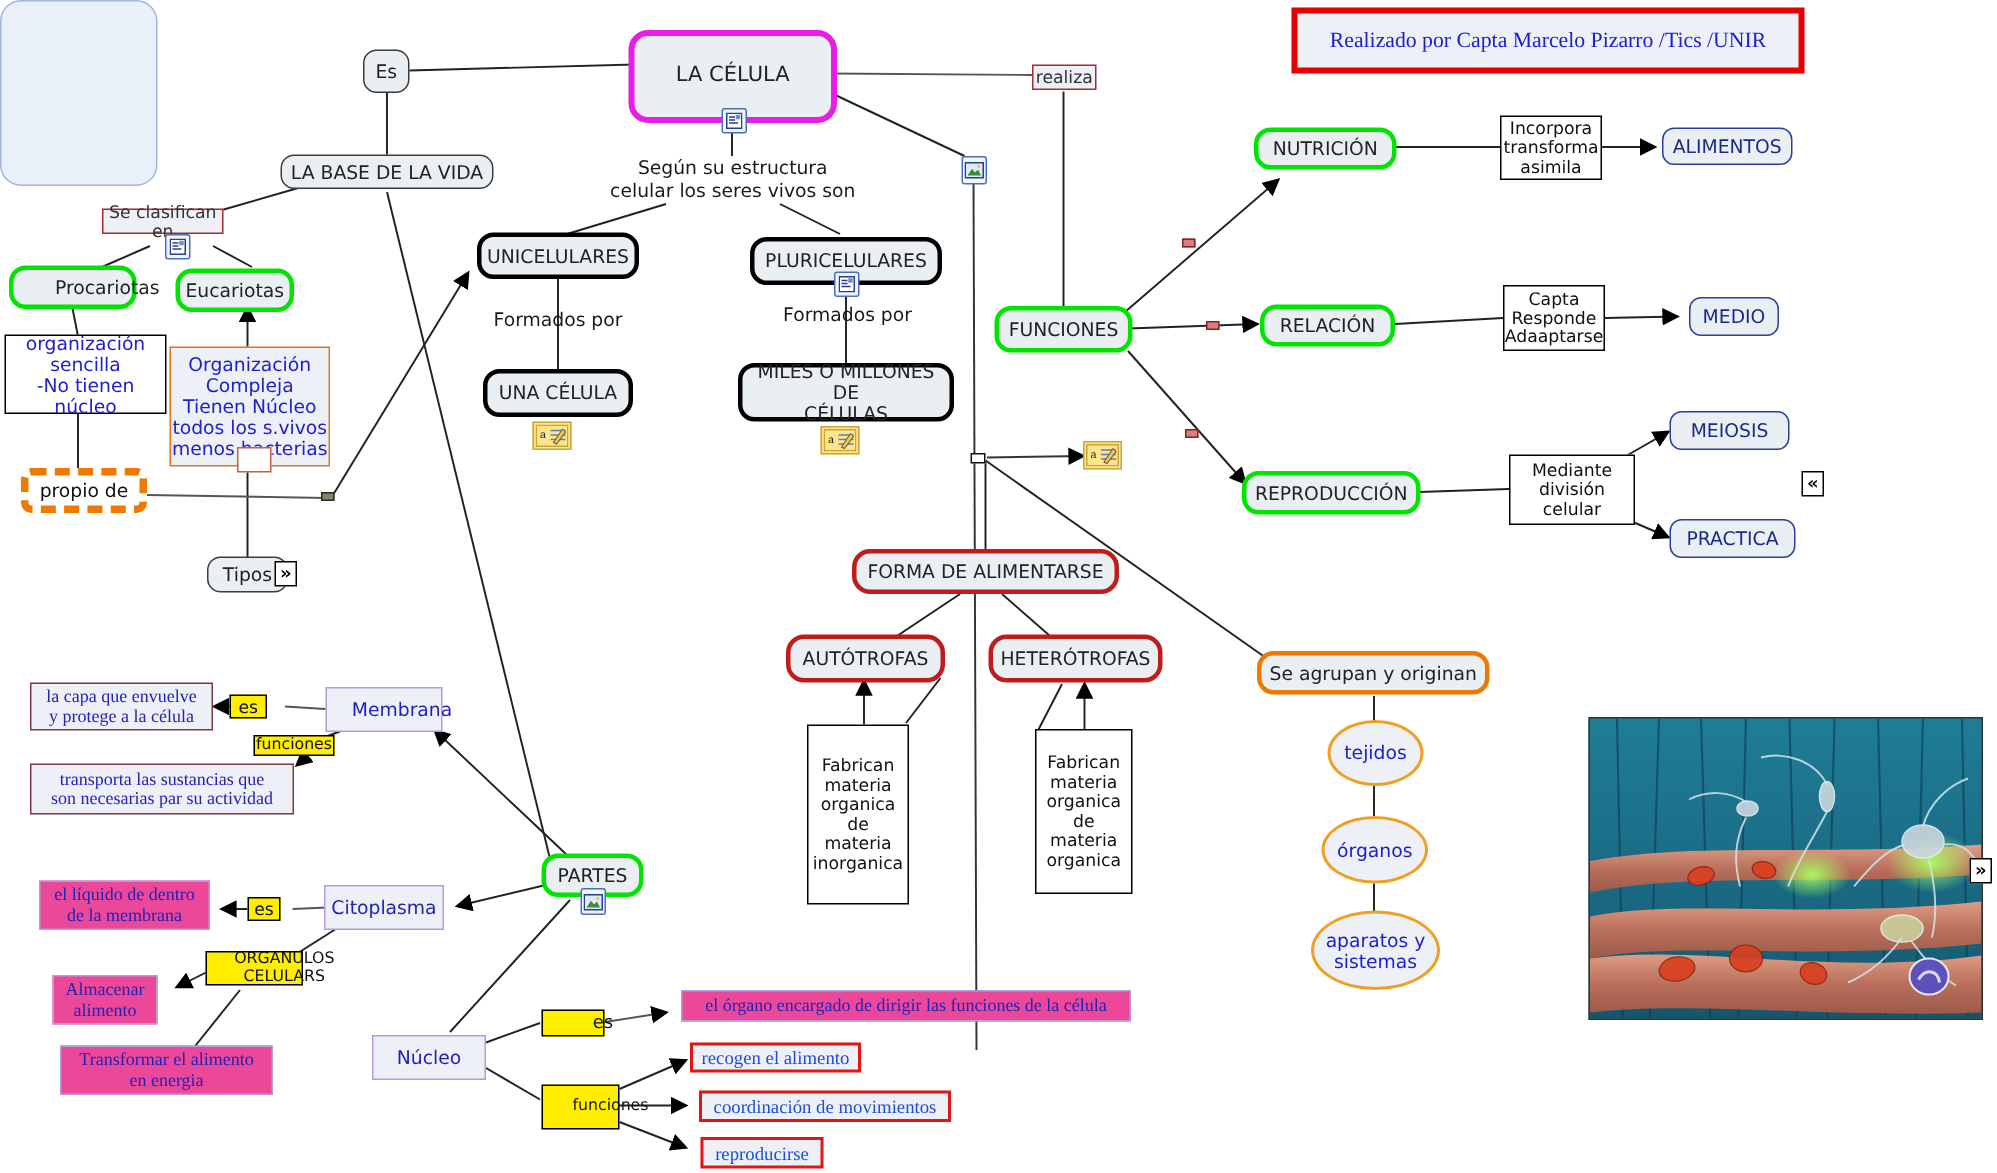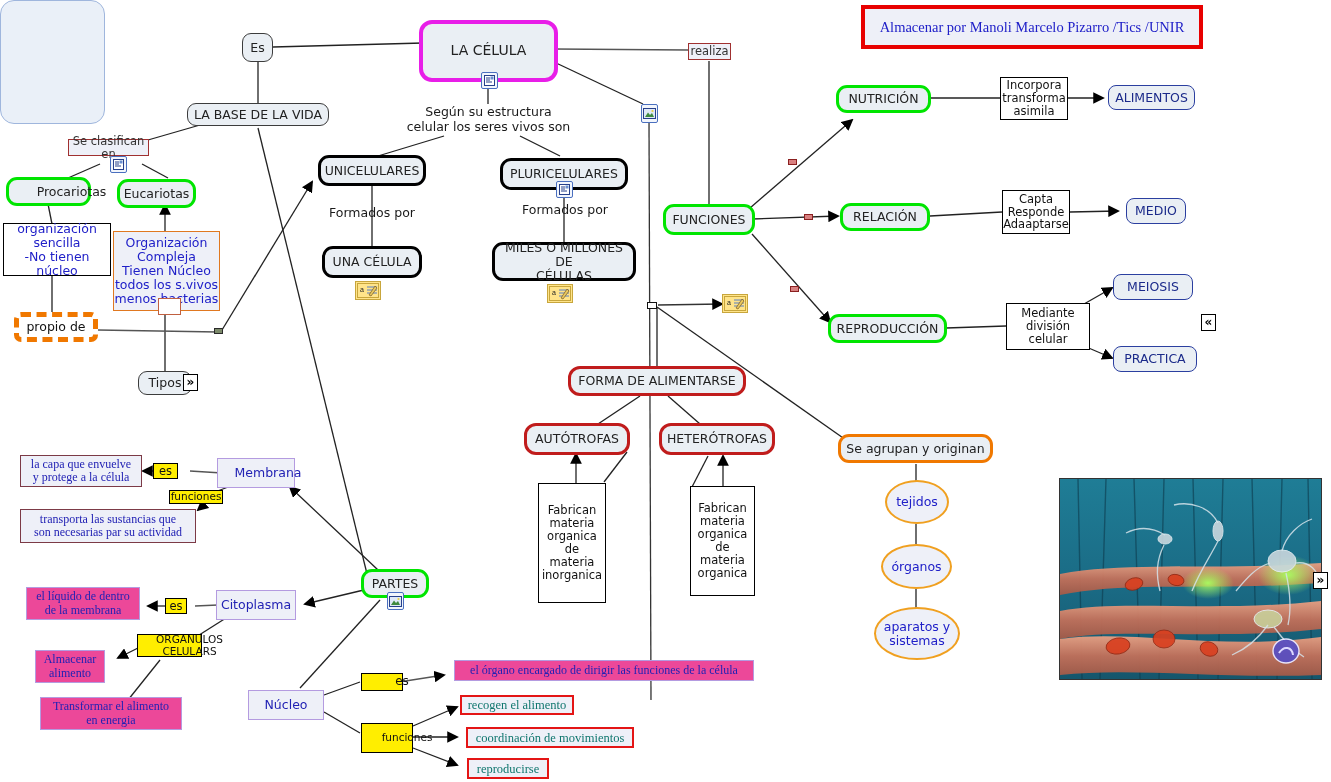--- a/index.html
+++ b/index.html
@@ -37,21 +37,21 @@
   .r-bluesm {border:1.4px solid #2b3fa0;border-radius:8px;font-size:12.5px;color:#1b2a8a;}
 
   
   .sq-plain {border:1.3px solid #000;border-radius:0;font-size:12px;color:#111;background:#fff;}
   .sq-plain2{border:1.3px solid #000;border-radius:0;font-size:12px;color:#111;background:#fff;}
   .sq-violet{border:1.5px solid #b49be0;border-radius:0;font-size:12.5px;color:#2222b4;background:#eef0f8;}
   .sq-violet2{border:1.5px solid #b49be0;border-radius:0;font-size:12px;color:#2222b4;background:#ec4899;
                font-family:"Liberation Serif","DejaVu Serif",serif;}
   .sq-maroon{border:1.8px solid #7c3a46;border-radius:0;font-size:12px;color:#2222b4;background:#eef0f8;
              font-family:"Liberation Serif","DejaVu Serif",serif;}
-  .sq-redthin{border:2px solid #e41515;border-radius:0;font-size:12.5px;color:#0f766e;background:#eef0f8;
+  .sq-redthin{border:2px solid #e41515;border-radius:0;font-size:12.5px;color:#1d4ed8;background:#eef0f8;
              font-family:"Liberation Serif","DejaVu Serif",serif;}
   .sq-orange{border:1.6px solid #e07820;border-radius:0;font-size:12.5px;color:#2020c8;background:#eef0f8;}
   .sq-white-blue{border:1.3px solid #000;border-radius:0;font-size:12.5px;color:#2020c8;background:#fff;}
   .lbl-red  {border:1.3px solid #a03030;border-radius:0;font-size:11.5px;color:#333;background:#eef0f8;}
   .lbl-yellow{border:1.3px solid #000;border-radius:0;font-size:11.5px;color:#111;background:#ffee00;}
   .lbl-yellow-big{border:1.6px solid #000;border-radius:0;font-size:12px;color:#111;background:#ffee00;padding-left:40px;}
   .dashed-orange{border:5px dashed #f07800;border-radius:7px;font-size:12.5px;color:#111;background:#fff;}
 
   .ell-orange{
     border:2.6px solid #f0a020;border-radius:50%;
@@ -238,21 +238,21 @@
 
       <path d="M399,682 L444,675" marker-end="url(#ah)" stroke="#555"></path>
 
       <path d="M413,726 L457,707" marker-end="url(#ah)"></path>
       <path d="M413,737 L457,737" marker-end="url(#ah)"></path>
       <path d="M413,748 L457,765" marker-end="url(#ah)"></path>
     </g>
   </svg>
 
   <div class="banner" style="left:861px;top:5px;width:334px;height:36px;">
-    <span>Almacenar por Manoli Marcelo Pizarro /Tics /UNIR</span>
+    <span>Realizado por Capta Marcelo Pizarro /Tics /UNIR</span>
   </div>
 
   <div class="node r-grey" style="left:242px;top:33px;width:31px;height:29px;">Es</div>
 
   <div class="node r-magenta" style="left:419px;top:20px;width:139px;height:62px;">LA CÉLULA</div>
   <div class="mini-icon" style="left:481px;top:72px;">
     <svg width="11" height="11" viewBox="0 0 11 11">
       <rect x="0.5" y="0.5" width="10" height="10" fill="#fff" stroke="#27408b" stroke-width="1"></rect>
       <line x1="2" y1="3" x2="6" y2="3" stroke="#27408b"></line>
       <line x1="2" y1="5" x2="6" y2="5" stroke="#27408b"></line>

